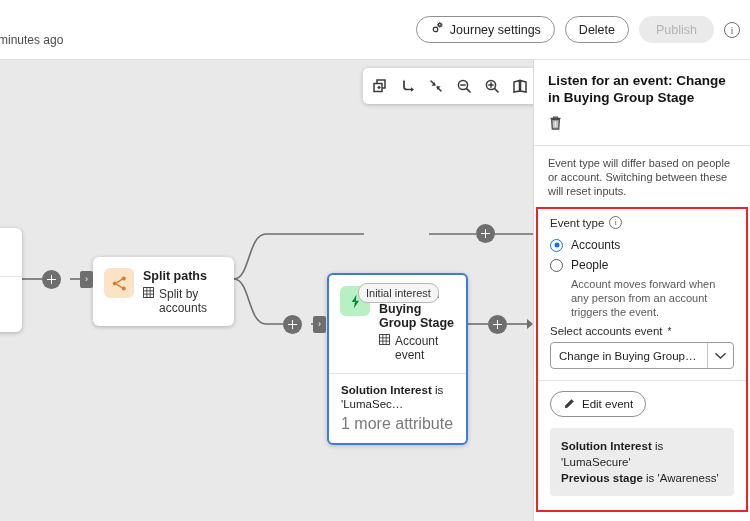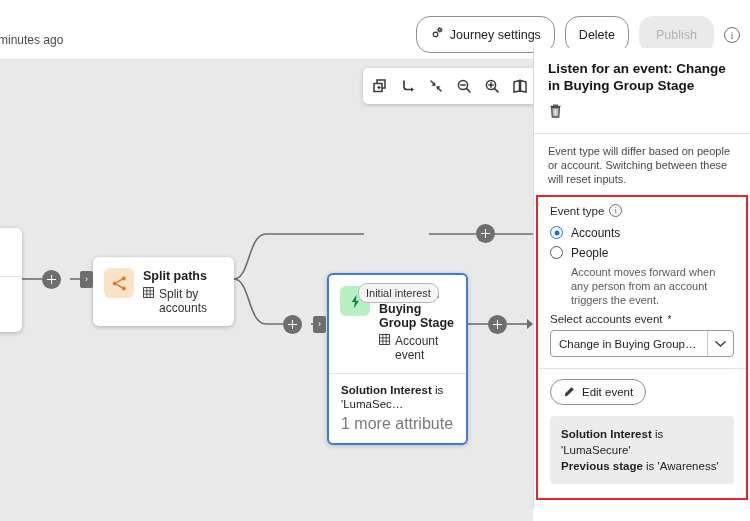--- a/index.html
+++ b/index.html
@@ -24,21 +24,21 @@
   .topbar-left {
     padding-left: 0px; margin-left: -2px;
     font-size: 12px; color: #4b4b4b;
     position: absolute; left: 0; top: 33px;
   }
   .topbar-right {
     position: absolute; right: 10px; top: 16px;
     display: flex; align-items: center; gap: 10px;
   }
   .btn {
-    height: 37px;
+    height: 27px;
     border: 1px solid #8f8f8f;
     border-radius: 14px;
     background: #ffffff;
     color: #222;
     font-size: 12.5px;
     display: inline-flex; align-items: center; gap: 6px;
     padding: 0 13px;
     cursor: pointer;
     white-space: nowrap;
   }
@@ -139,21 +139,21 @@
     border-radius: 4px;
     font-size: 11px; color: #333;
     padding: 3px 7px;
     z-index: 30;
     white-space: nowrap;
   }
   .edge { position: absolute; z-index: 10; }
 
   
   .panel {
-    position: absolute; left: 533px; top: 48px;
+    position: absolute; left: 533px; top: 60px;
     width: 217px; height: 461px;
     background: #ffffff;
     border-left: 1px solid #d9d9d9;
     overflow: hidden;
   }
   .panel-title {
     font-size: 13.5px; font-weight: bold; line-height: 17px;
     padding: 12px 12px 0 14px;
     color: #141414;
   }
@@ -168,21 +168,21 @@
     margin: 0 2px 0 2px;
     padding: 0;
   }
   .field-label {
     font-size: 11.5px; color: #2b2b2b;
     display: flex; align-items: center; gap: 5px;
     padding: 7px 0 6px 12px;
   }
   .req-star { color: #2b2b2b; font-size: 10px; }
   .radio-row {
-    display: flex; gap: 8px;
+    display: flex; align-items: center; gap: 8px;
     padding: 3px 0 3px 12px; cursor: pointer;
   }
   .radio {
     width: 13px; height: 13px; border-radius: 50%;
     border: 1.5px solid #5a5a5a; background: #fff;
     position: relative; flex: 0 0 13px;
   }
   .radio-on { border-color: #1473e6; border-width: 1.5px; }
   .radio-on:after {
     content: ""; position: absolute; left: 50%; top: 50%;

